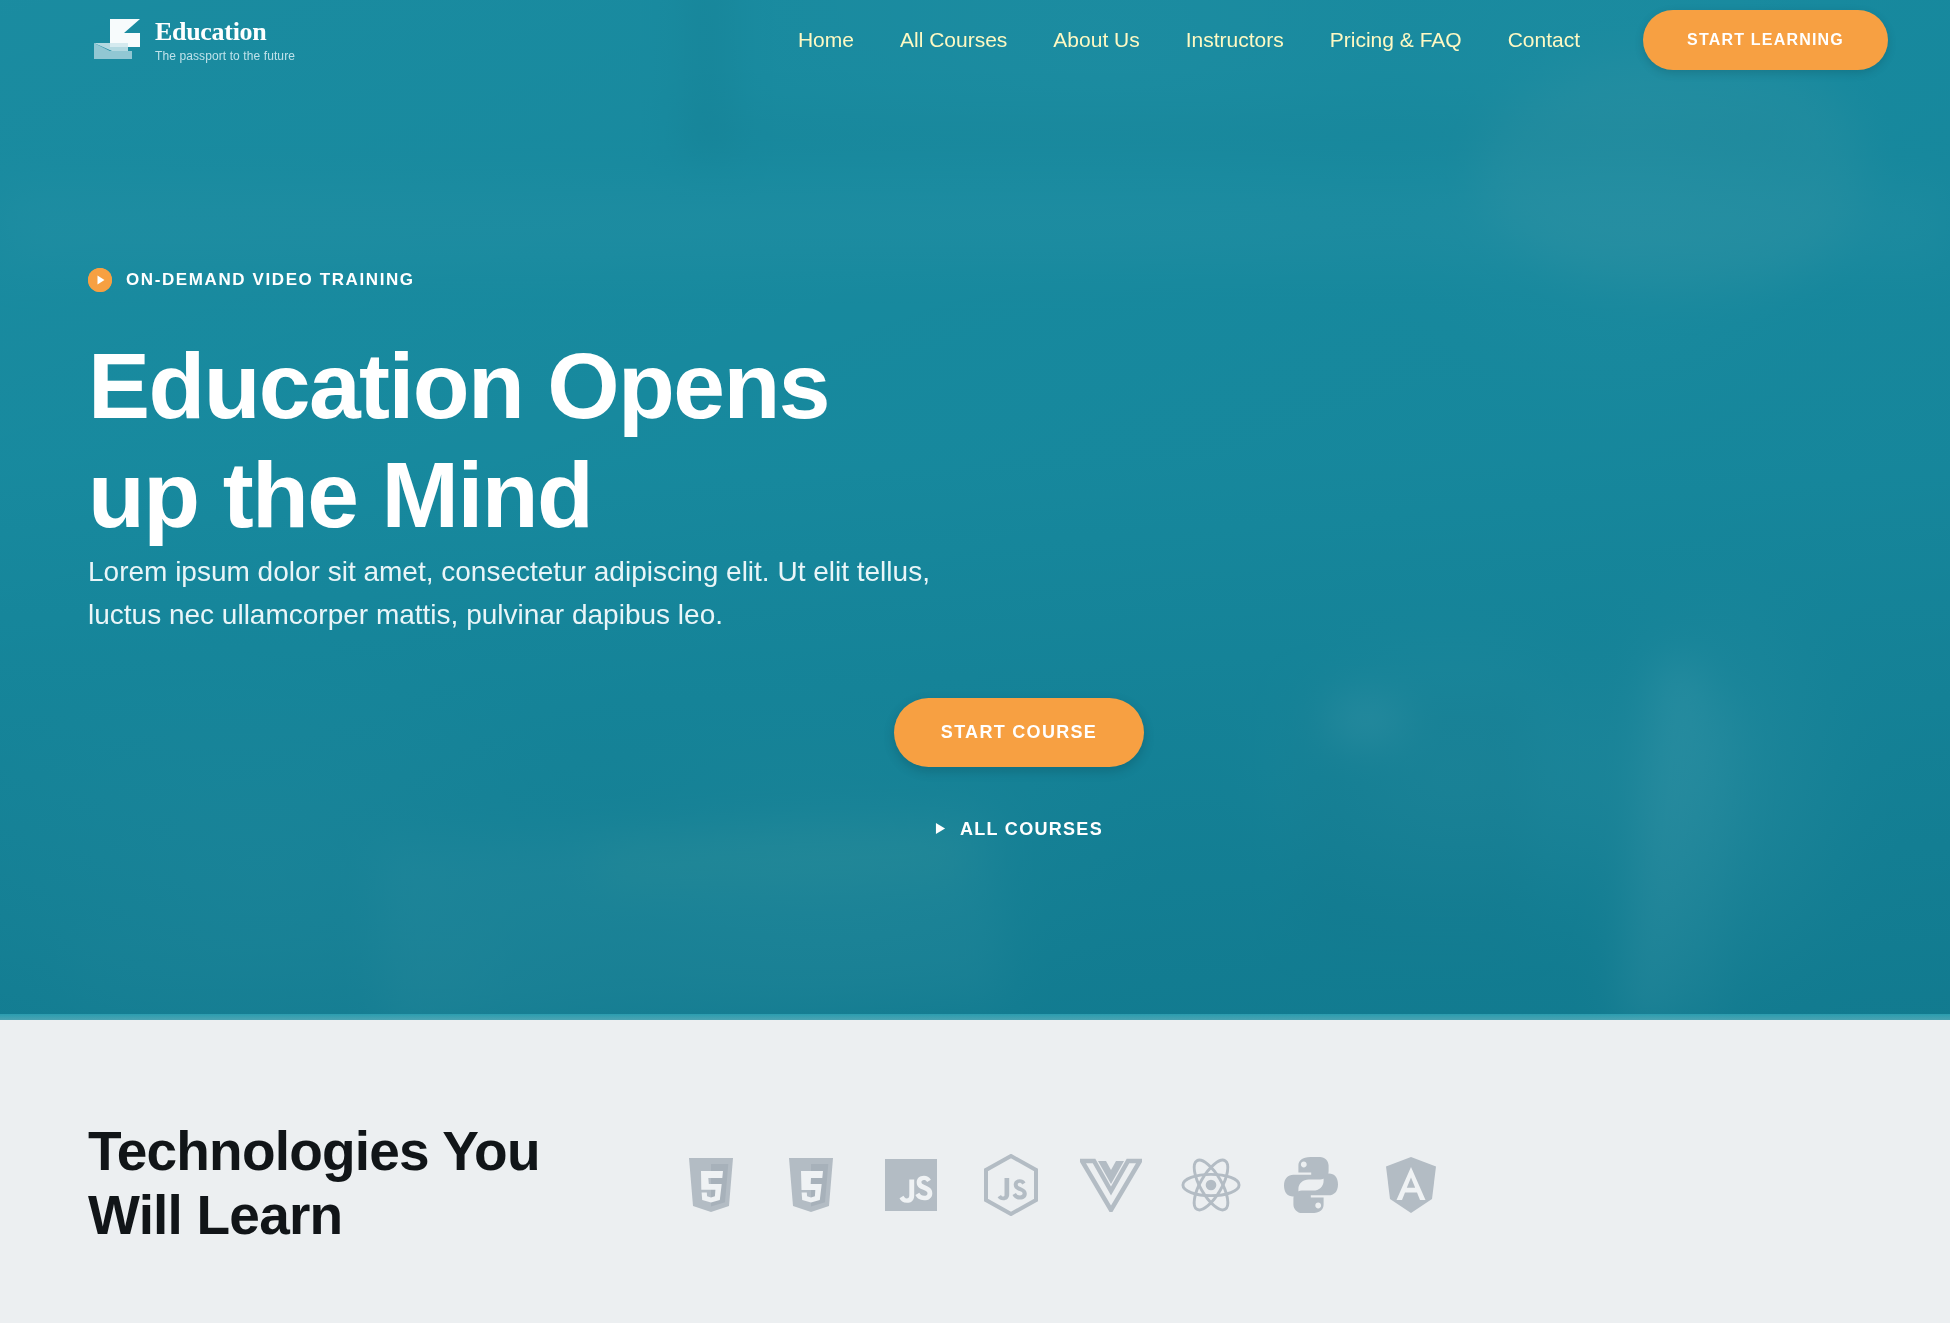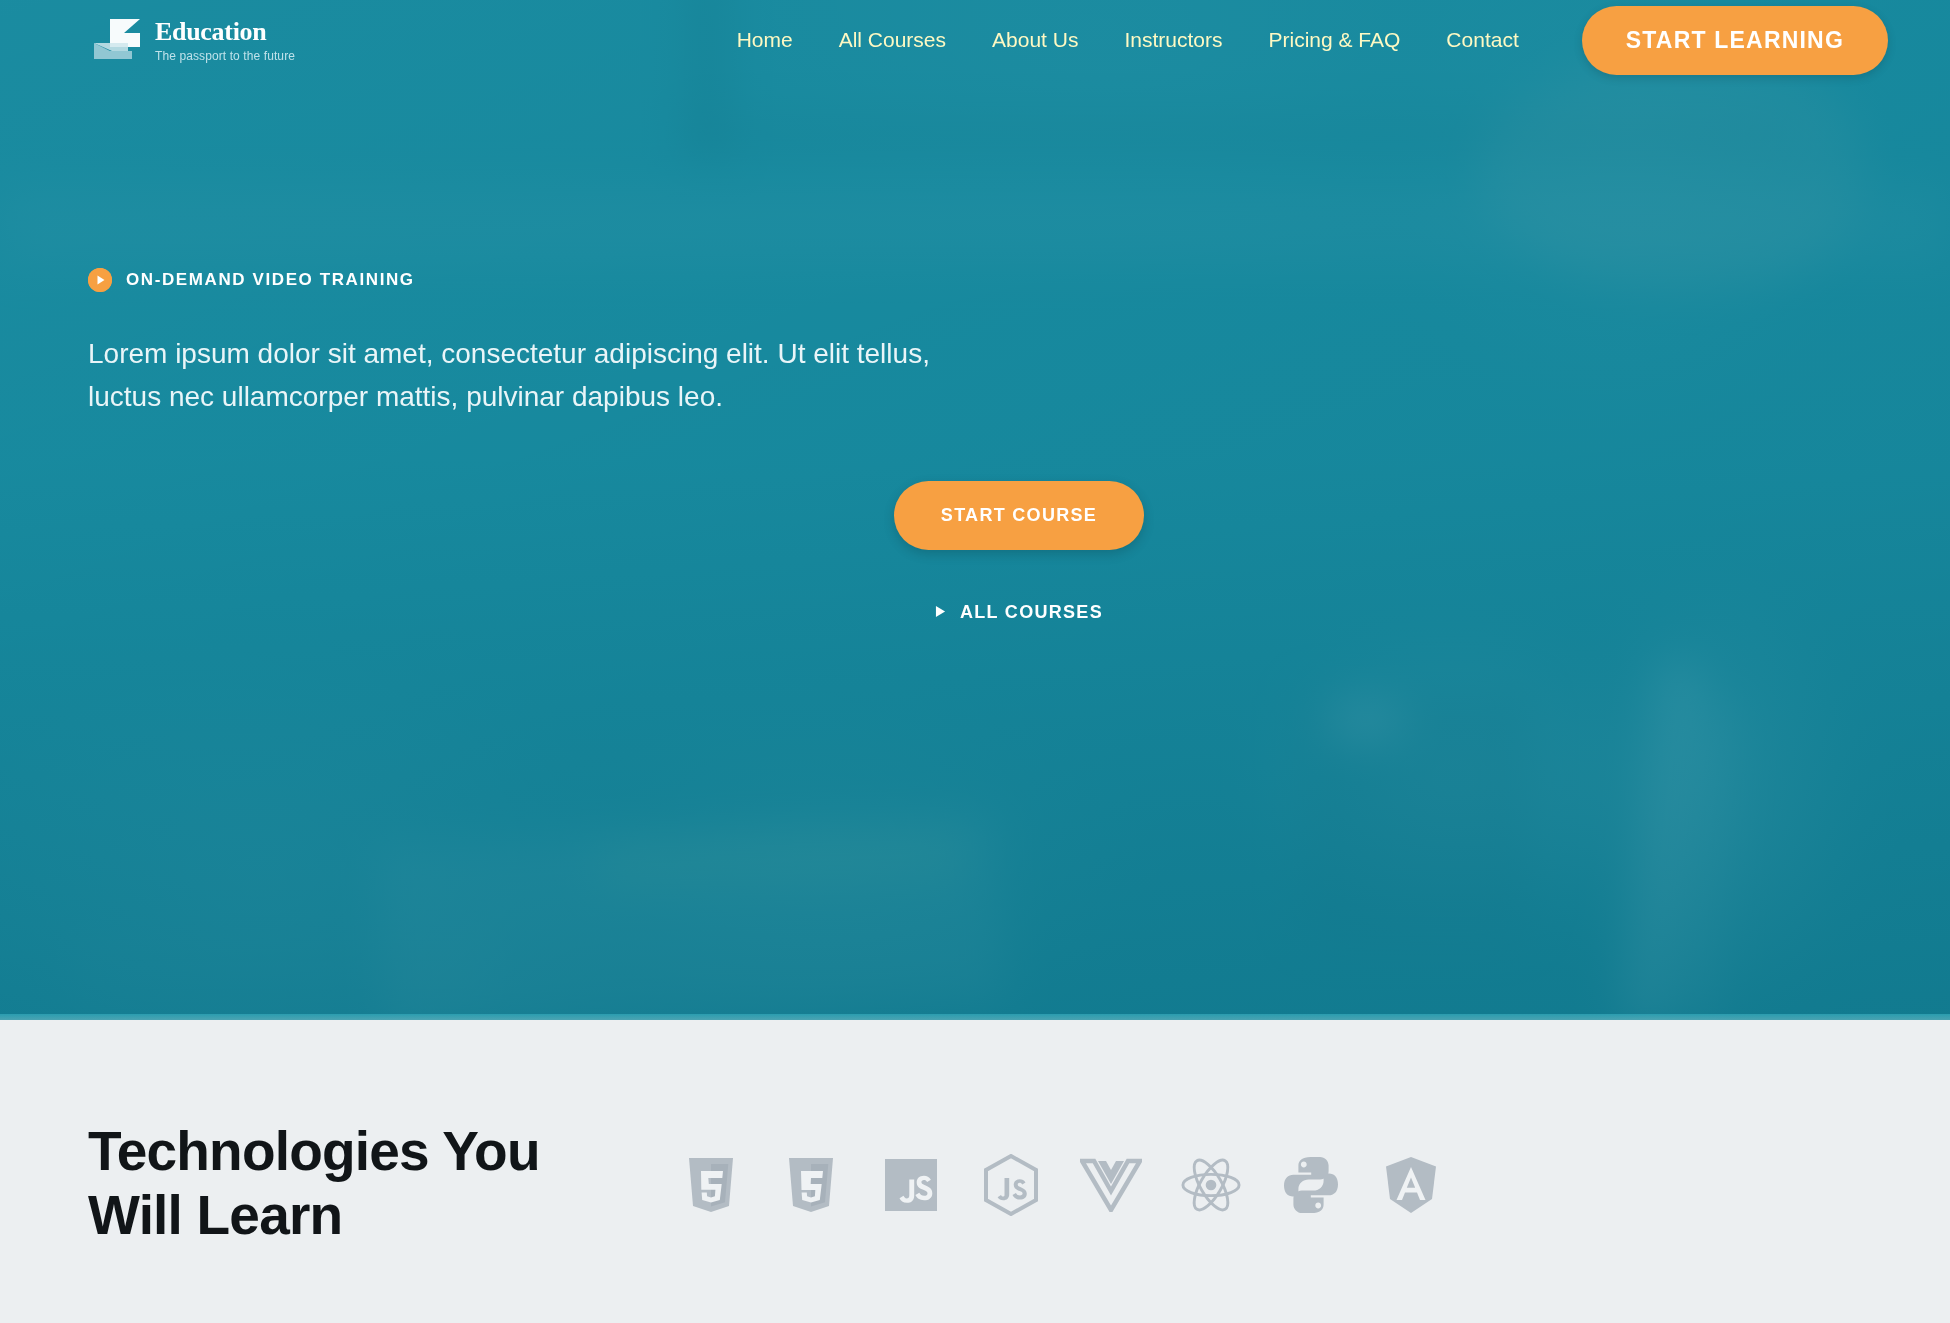--- a/index.html
+++ b/index.html
@@ -169,21 +169,21 @@
     white-space: nowrap;
   }
 
   .btn-start-learning {
     margin-left: 40px;
     background: #f7a042;
     color: #ffffff;
     border: none;
     border-radius: 40px;
     font-family: "Liberation Sans", sans-serif;
-    font-size: 23px;
+    font-size: 16px;
     font-weight: 700;
     letter-spacing: 1.2px;
     padding: 21px 44px;
     cursor: pointer;
     white-space: nowrap;
     box-shadow: 0 3px 10px rgba(0,0,0,0.14);
   }
 
   
   .hero-content {
@@ -357,20 +357,24 @@
     <div class="eyebrow">
       <span class="play-badge">
         <svg viewBox="0 0 24 24" width="24" height="24" aria-hidden="true">
           <circle cx="12" cy="12" r="12" fill="#f7a042"></circle>
           <path d="M9.5 7.5 L16.5 12 L9.5 16.5 Z" fill="#ffffff"></path>
         </svg>
       </span>
       <span class="eyebrow-text">ON-DEMAND VIDEO TRAINING</span>
     </div>
 
+    <h1 class="hero-title">
+      <span class="line">Education Opens</span>
+      <span class="line">up the Mind</span>
+    </h1>
 
     <p class="hero-desc">
       <span class="line">Lorem ipsum dolor sit amet, consectetur adipiscing elit. Ut elit tellus,</span>
       <span class="line">luctus nec ullamcorper mattis, pulvinar dapibus leo.</span>
     </p>
 
     <div class="hero-actions">
       <button class="btn-start-course">START COURSE</button>
       <a class="link-all-courses" href="#">
         <span class="tri">

